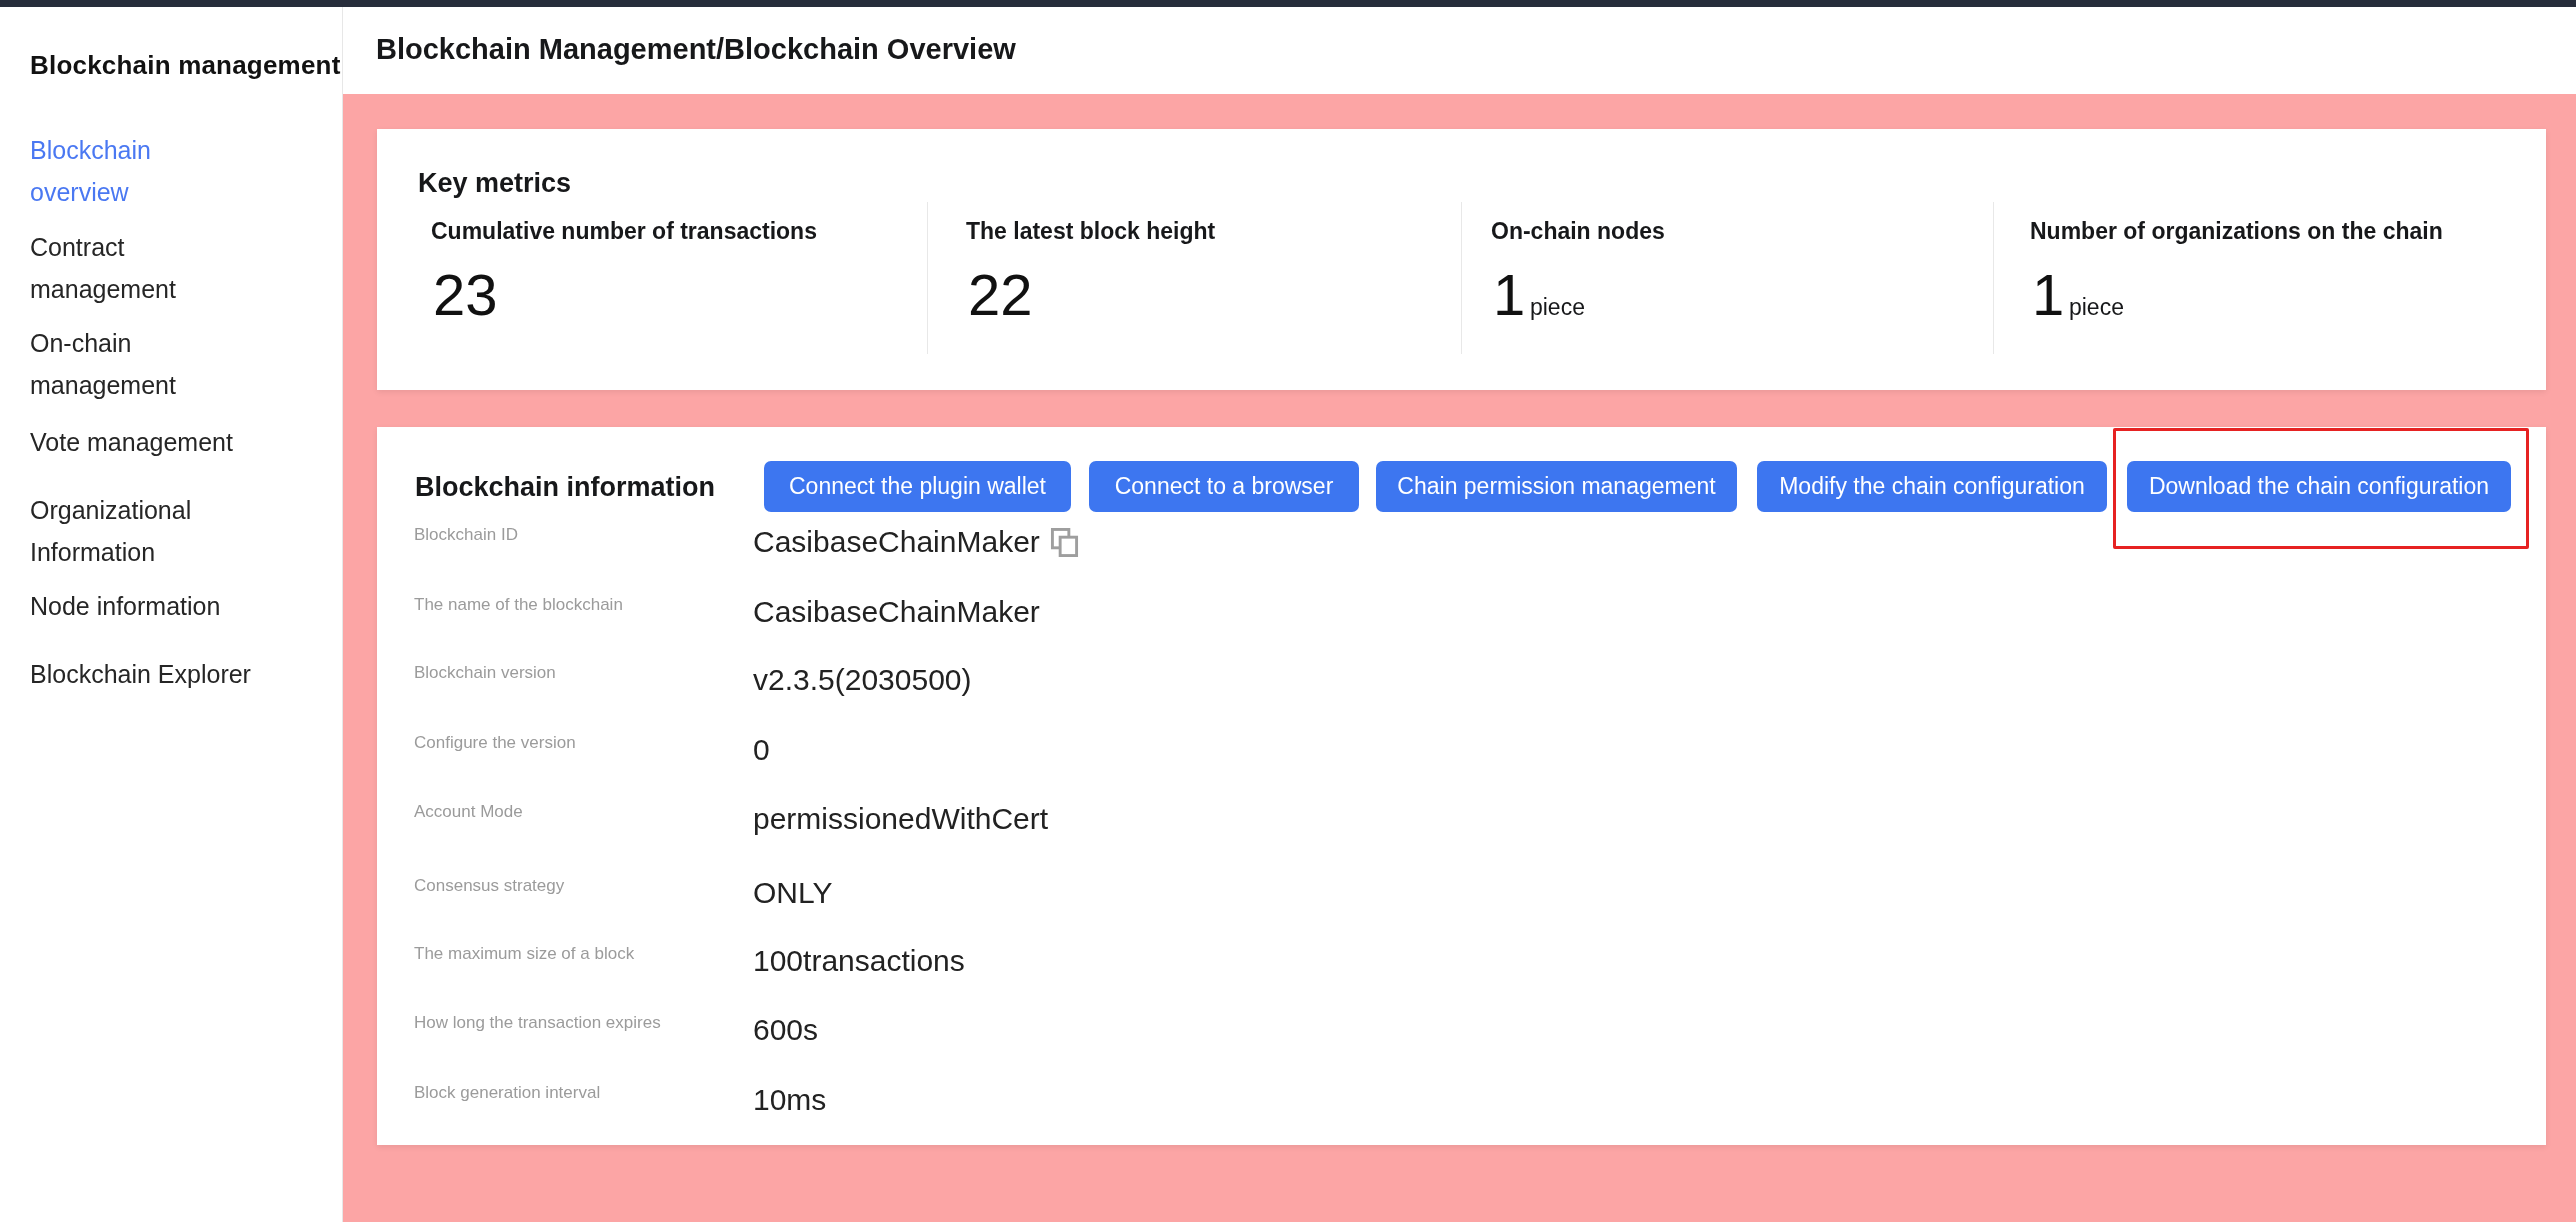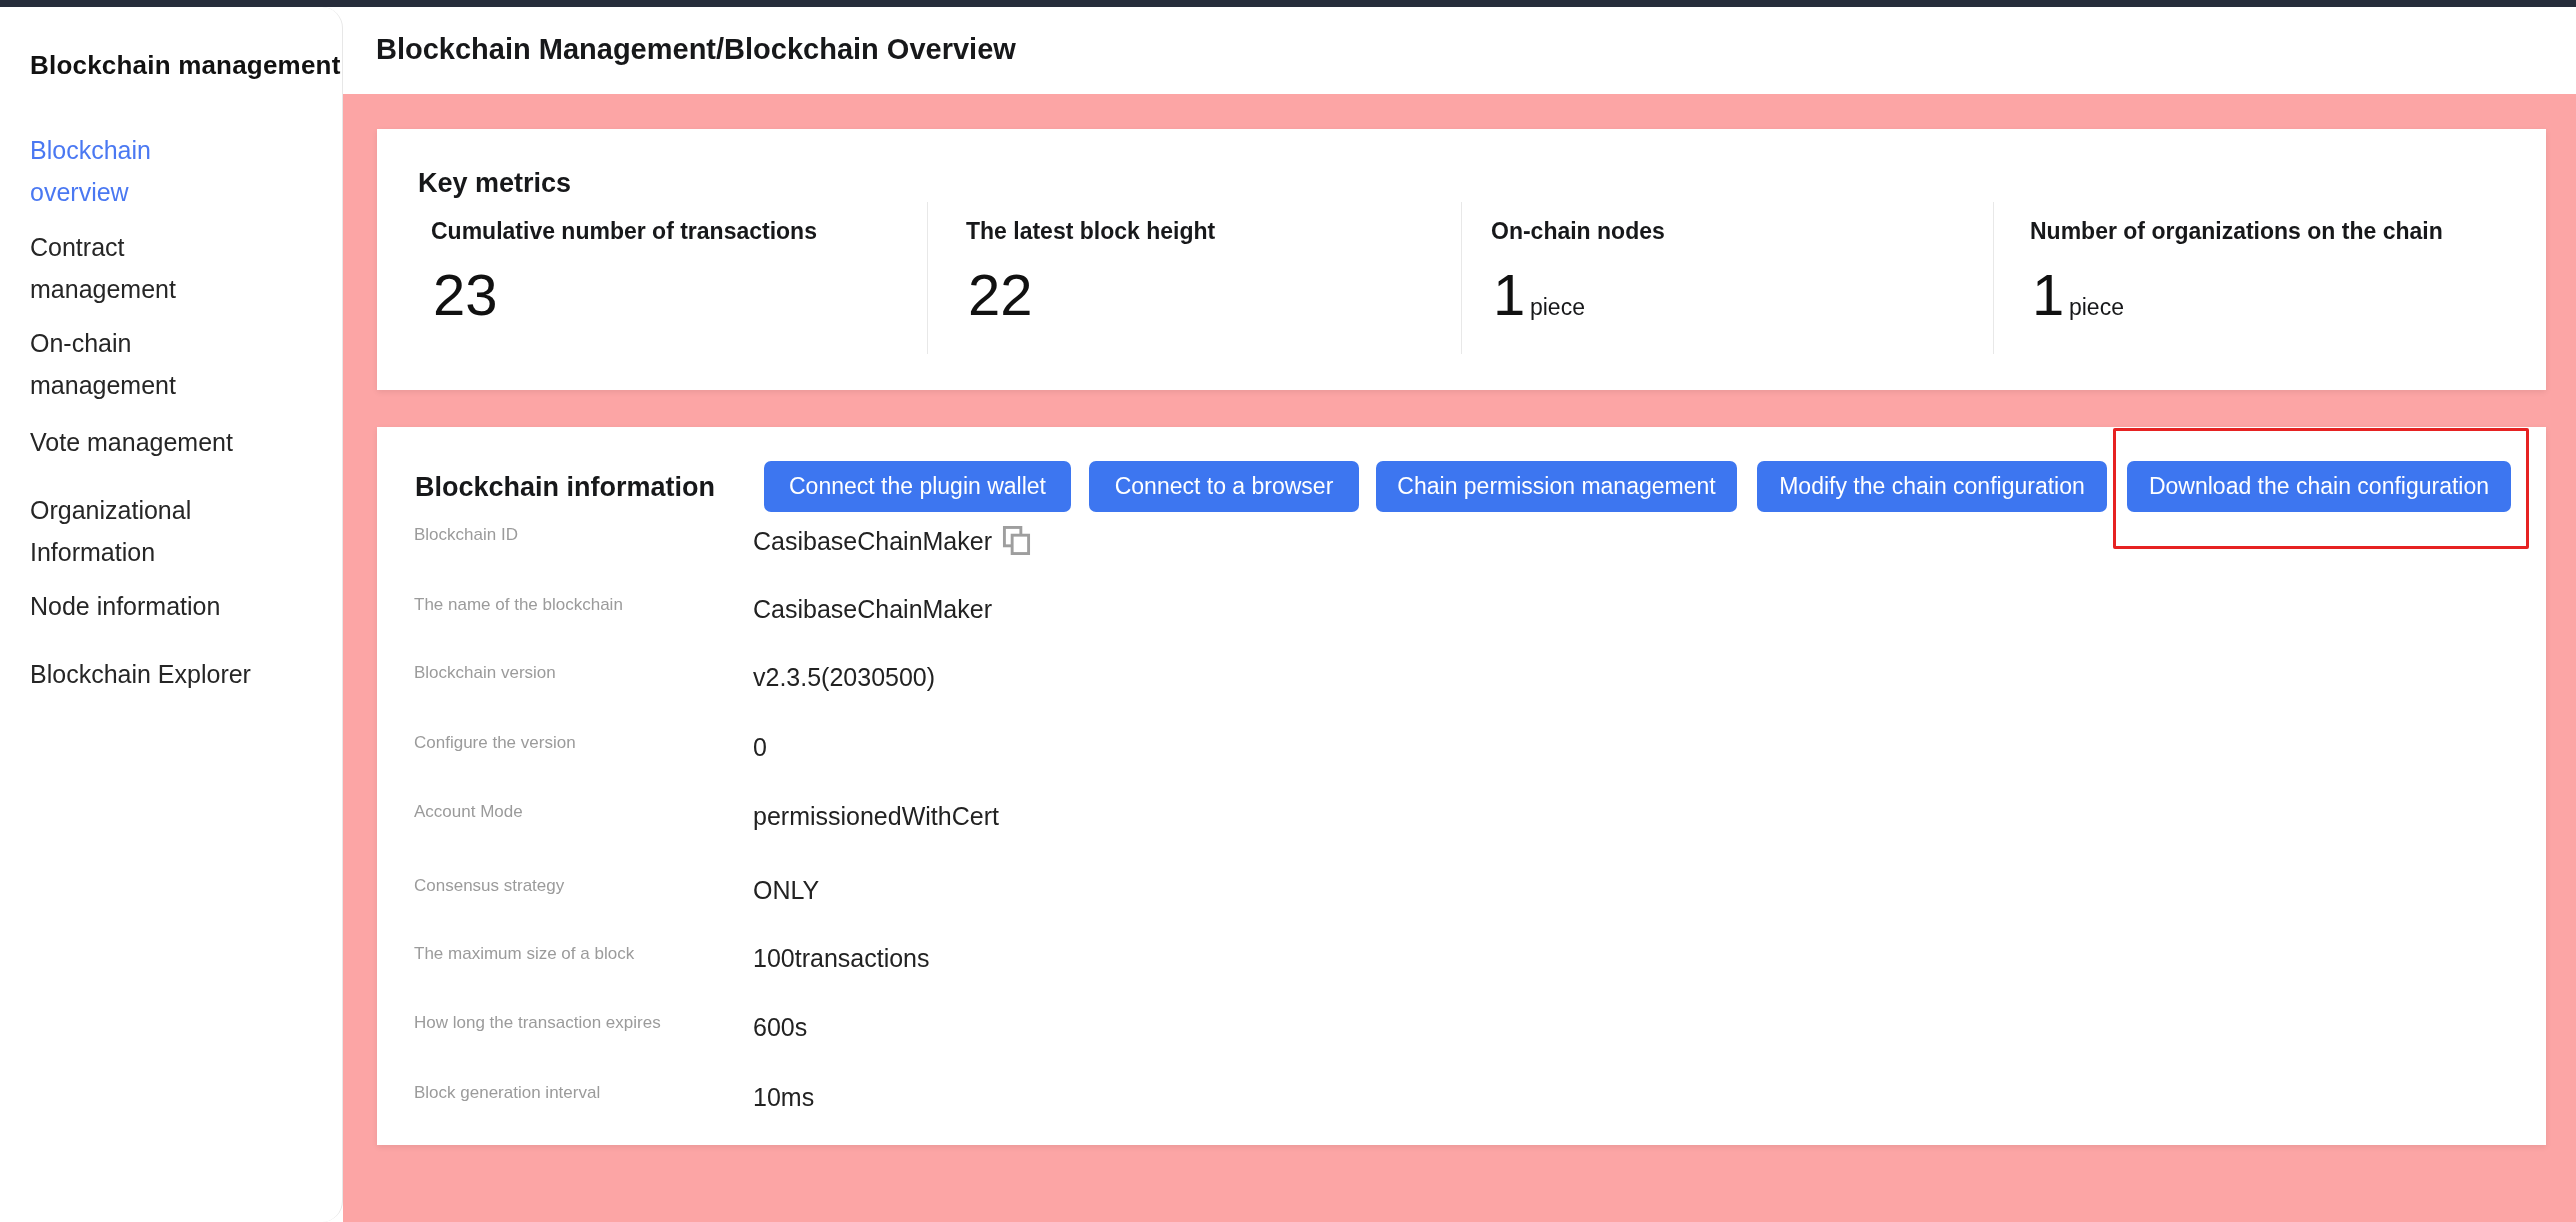--- a/index.html
+++ b/index.html
@@ -4,21 +4,21 @@
 <style>
   * { margin:0; padding:0; box-sizing:border-box; }
   html,body { width:2576px; height:1222px; overflow:hidden; background:#ffffff;
               font-family:"Liberation Sans","DejaVu Sans",sans-serif; }
   #root { position:relative; width:2576px; height:1222px; }
 
   .topbar { position:absolute; left:0; top:0; width:2576px; height:6.8px; background:#272d3b; }
 
   
   .sidebar { position:absolute; left:0; top:6.8px; width:343px; height:1215px;
-             background:#ffffff; border-right:1px solid #e7e7e7;border-radius:21px; }
+             background:#ffffff; border-right:1px solid #e7e7e7; }
   .sidebar-title { position:absolute; left:30px; top:43px; font-size:26px; font-weight:bold;
                    color:#121212; letter-spacing:0.2px; }
   .nav-item { position:absolute; left:30px; width:223px; font-size:25px; line-height:42px;
               color:#262626; cursor:pointer; }
   .nav-item.active { color:#4a78f2; }
 
   
   .page-header { position:absolute; left:343px; top:6.8px; width:2233px; height:87px; background:#ffffff; }
   .breadcrumb { position:absolute; left:33px; top:26px; font-size:29px; font-weight:bold; color:#17181a; }
 
@@ -49,21 +49,21 @@
   .b1 { left:387px;  width:307px; }
   .b2 { left:712px;  width:270px; }
   .b3 { left:999px; width:361px; }
   .b4 { left:1380px; width:350px; }
   .b5 { left:1750px; width:384px; }
   .red-box { position:absolute; left:1736px; top:1px; width:416px; height:121px;
              border:3.9px solid #e62222; border-radius:1.9px; pointer-events:none; }
 
   .bi-row { position:absolute; left:0; width:100%; height:31px; }
   .bi-label { position:absolute; left:37px; font-size:17px; color:#9b9b9b; white-space:nowrap; }
-  .bi-value { position:absolute; left:376px; font-size:25px; color:#222222; white-space:nowrap; }
+  .bi-value { position:absolute; left:376px; font-size:30px; color:#222222; white-space:nowrap; }
   .r1{top:98px;} .r2{top:168px;} .r3{top:236px;} .r4{top:306px;} .r5{top:375px;}
   .r6{top:449px;} .r7{top:517px;} .r8{top:586px;} .r9{top:656px;}
   .copy-icon { display:inline-block; vertical-align:-5.8px; margin-left:9.7px; cursor:pointer; }
 </style>
 </head>
 <body>
 
 <div id="root">
 
   <div class="topbar"></div>

